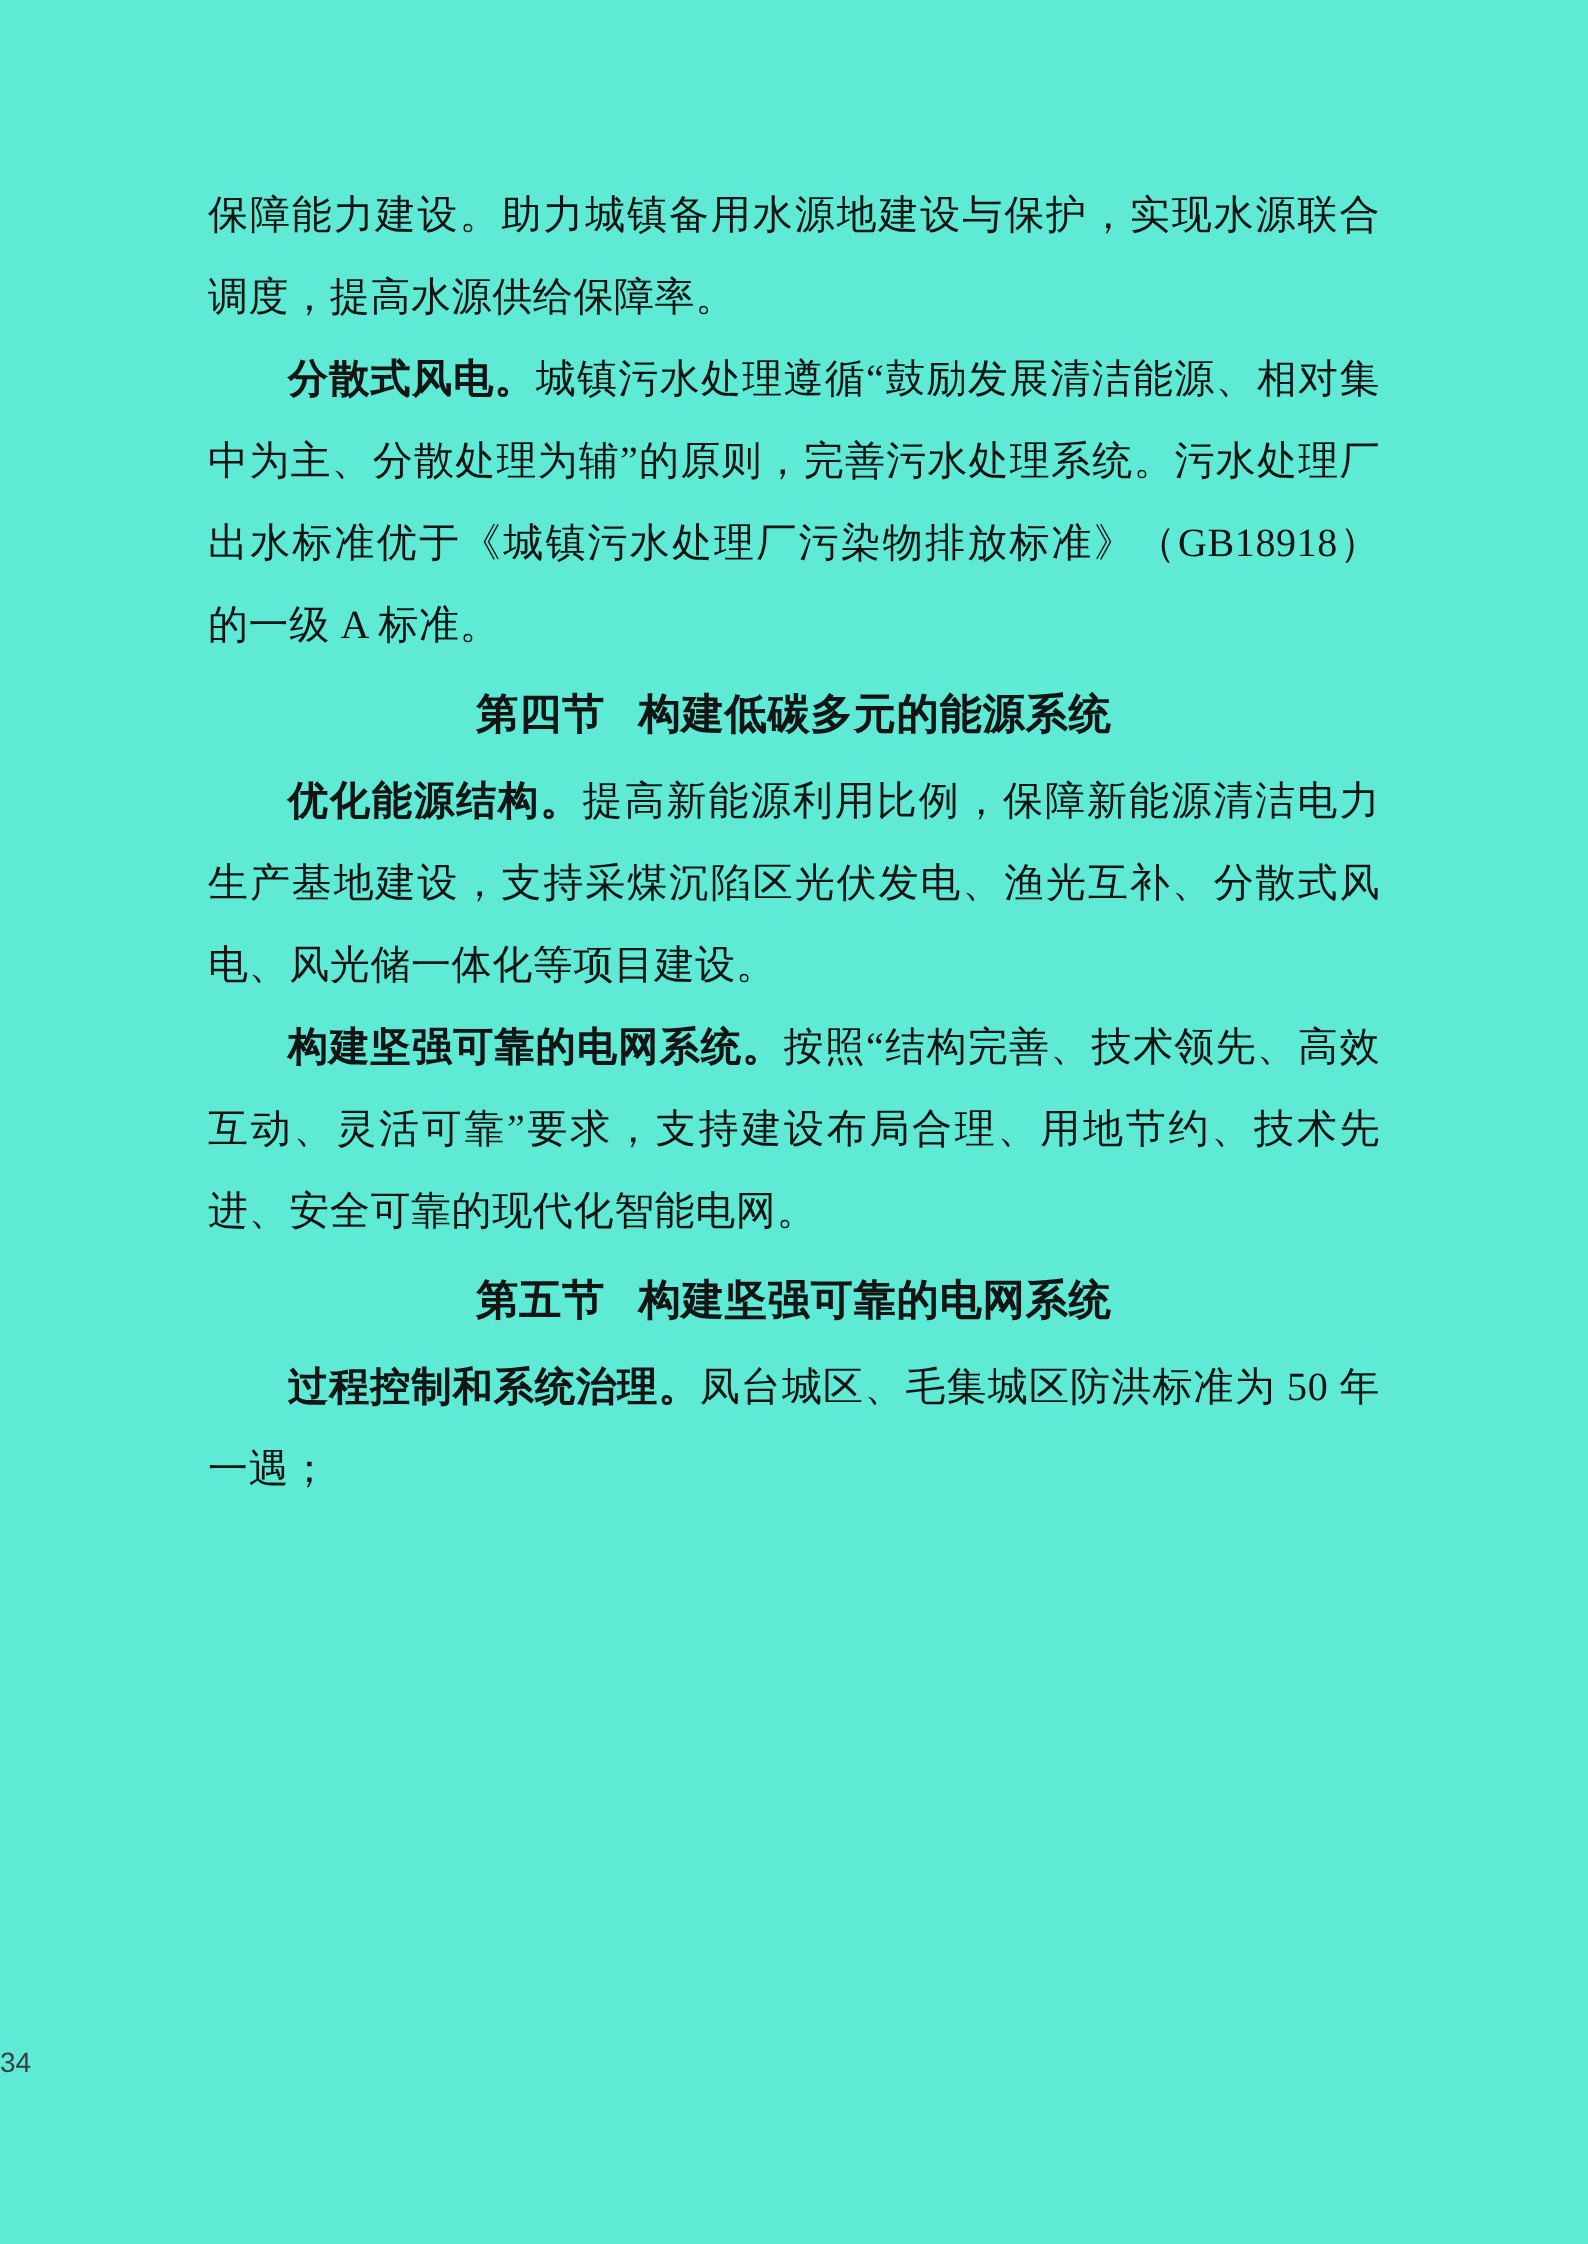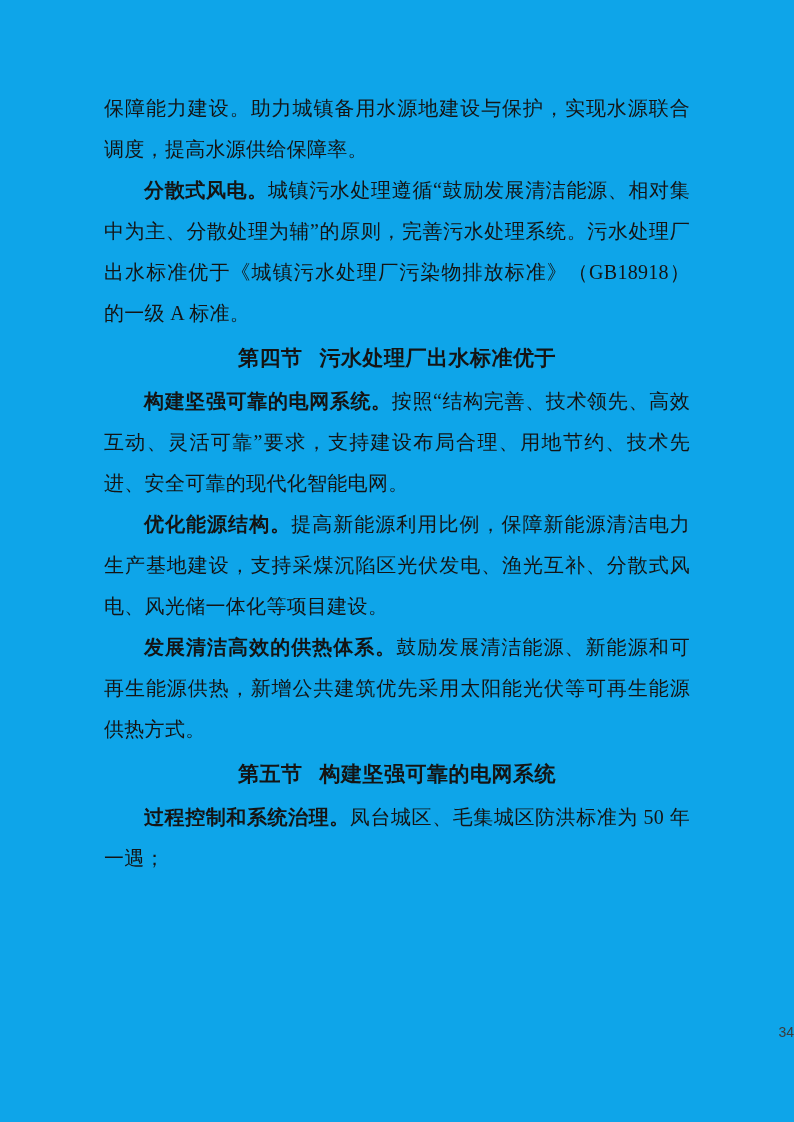--- a/index.html
+++ b/index.html
@@ -4,21 +4,21 @@
 <style>
   html, body {
     margin: 0;
     padding: 0;
     background: #ffffff;
   }
   .page {
     position: relative;
     width: 794px;
     height: 1122px;
-    background: #0ea5e9;
+    background: #5eead4;
     color: #141414;
     font-family: "Liberation Serif", serif;
     overflow: hidden;
   }
   .content {
     position: absolute;
     left: 104px;
     top: 88px;
     width: 586px;
   }
@@ -49,47 +49,46 @@
   }
   .heading .heading-label {
     margin-right: 0.8em;
     text-align: center;
   }
   .footer {
     position: absolute;
     left: 0;
     right: 0;
     top: 1023px;
-    text-align: right;
+    text-align: left;
   }
   .page-number {
     font-family: "Liberation Sans", sans-serif;
     font-size: 14px;
     color: #3c3c3c;
   }
 </style>
 </head>
 <body>
 
 <div class="page">
   <div class="content">
 
     <p class="para continued"><span>保障能力建设。助力城镇备用水源地建设与保护，实现水源联合调度，提高水源供给保障率。</span></p>
 
     <p class="para"><strong class="lead">分散式风电。</strong><span>城镇污水处理遵循“鼓励发展清洁能源、相对集中为主、分散处理为辅”的原则，完善污水处理系统。污水处理厂出水标准优于《城镇污水处理厂污染物排放标准》（GB18918）的一级 A 标准。</span></p>
 
 
-    <h2 class="heading"><span class="heading-label">第四节</span><span>污水处理厂出水标准优于</span></h2>
+    <h2 class="heading"><span class="heading-label">第四节</span><span>构建低碳多元的能源系统</span></h2>
+
+    <p class="para"><strong class="lead">优化能源结构。</strong><span>提高新能源利用比例，保障新能源清洁电力生产基地建设，支持采煤沉陷区光伏发电、渔光互补、分散式风电、风光储一体化等项目建设。</span></p>
 
     <p class="para"><strong class="lead">构建坚强可靠的电网系统。</strong><span>按照“结构完善、技术领先、高效互动、灵活可靠”要求，支持建设布局合理、用地节约、技术先进、安全可靠的现代化智能电网。</span></p>
 
-    <p class="para"><strong class="lead">优化能源结构。</strong><span>提高新能源利用比例，保障新能源清洁电力生产基地建设，支持采煤沉陷区光伏发电、渔光互补、分散式风电、风光储一体化等项目建设。</span></p>
 
-
-    <p class="para"><strong class="lead">发展清洁高效的供热体系。</strong><span>鼓励发展清洁能源、新能源和可再生能源供热，新增公共建筑优先采用太阳能光伏等可再生能源供热方式。</span></p>
 
     <h2 class="heading"><span class="heading-label">第五节</span><span>构建坚强可靠的电网系统</span></h2>
 
     <p class="para"><strong class="lead">过程控制和系统治理。</strong><span>凤台城区、毛集城区防洪标准为 50 年一遇；</span></p>
 
   </div>
 
   <div class="footer">
     <span class="page-number">34</span>
   </div>

